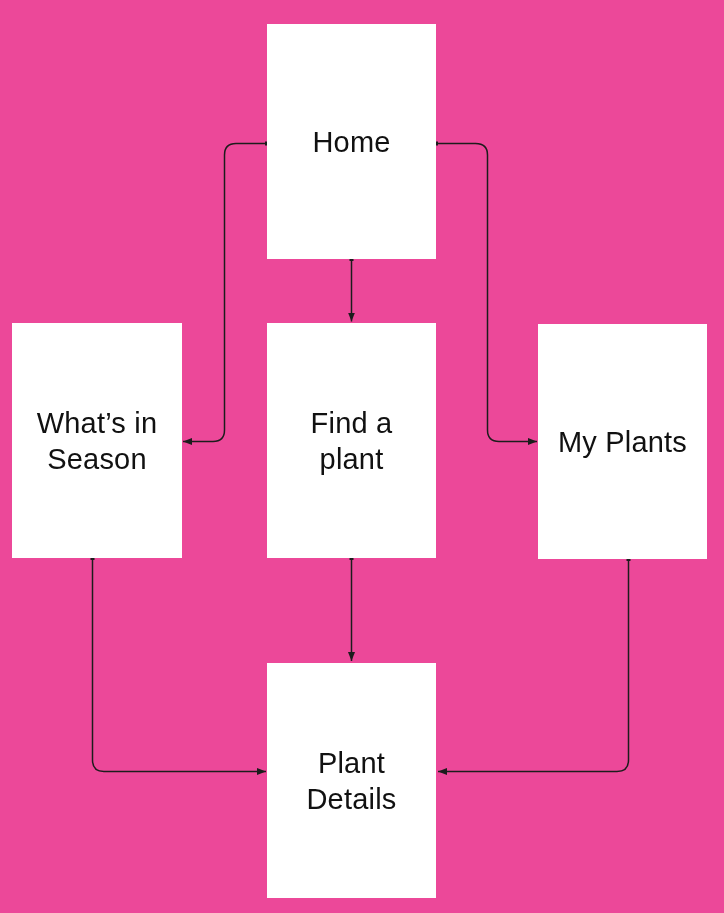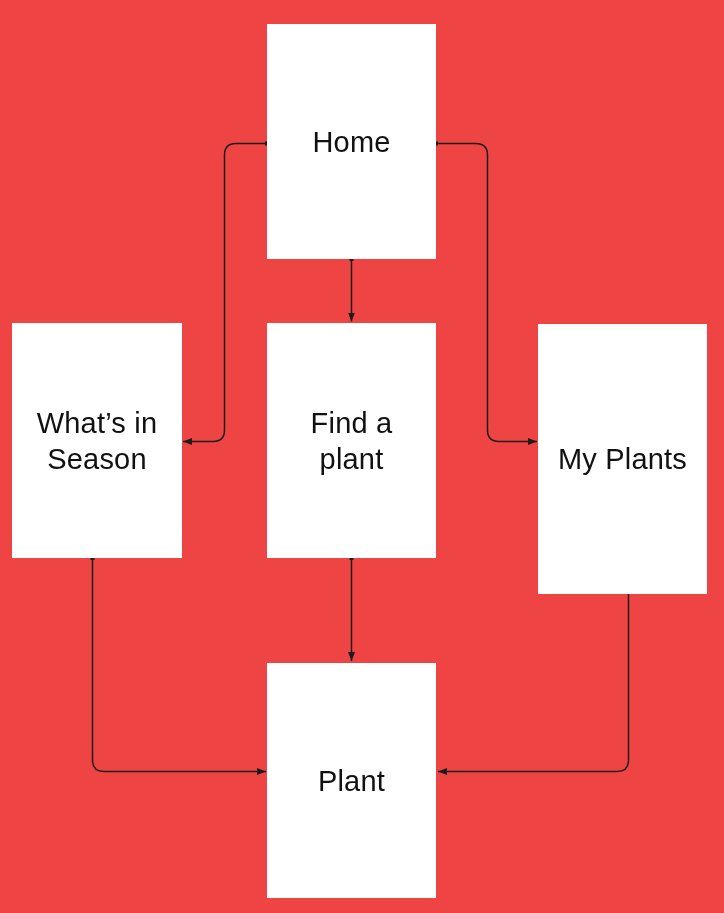--- a/index.html
+++ b/index.html
@@ -4,21 +4,21 @@
 <style>
   html, body {
     margin: 0;
     padding: 0;
     background: #e2e2e2;
   }
   .canvas {
     position: relative;
     width: 724px;
     height: 913px;
-    background: #ef4444;
+    background: #ec4899;
     overflow: hidden;
     font-family: "Liberation Sans", "DejaVu Sans", sans-serif;
   }
   .connector-layer {
     position: absolute;
     left: 0;
     top: 0;
     width: 724px;
     height: 913px;
   }
@@ -41,21 +41,21 @@
     color: #111111;
     letter-spacing: 0.2px;
   }
   .node-label div {
     white-space: nowrap;
   }
   
   #node-home          { left: 267px; top: 24px;  width: 169px; height: 235px; }
   #node-whats-in-season { left: 12px;  top: 323px; width: 170px; height: 235px; }
   #node-find-a-plant  { left: 267px; top: 323px; width: 169px; height: 235px; }
-  #node-my-plants     { left: 538px; top: 324px; width: 169px; height: 270px; }
+  #node-my-plants     { left: 538px; top: 324px; width: 169px; height: 235px; }
   #node-plant-details { left: 267px; top: 663px; width: 169px; height: 235px; }
 </style>
 </head>
 <body>
 
 <div class="canvas">
 
   <svg class="connector-layer" width="724" height="913" viewBox="0 0 724 913" xmlns="http://www.w3.org/2000/svg">
     <defs>
       <marker id="arrow" markerUnits="userSpaceOnUse" markerWidth="10" markerHeight="9" refX="9" refY="4" orient="auto">
@@ -103,16 +103,17 @@
   <div class="node" id="node-my-plants">
     <div class="node-label">
       <div>My Plants</div>
       <div></div>
     </div>
   </div>
 
   <div class="node" id="node-plant-details">
     <div class="node-label">
       <div>Plant</div>
+      <div>Details</div>
     </div>
   </div>
 
 </div>
 
 </body></html>

